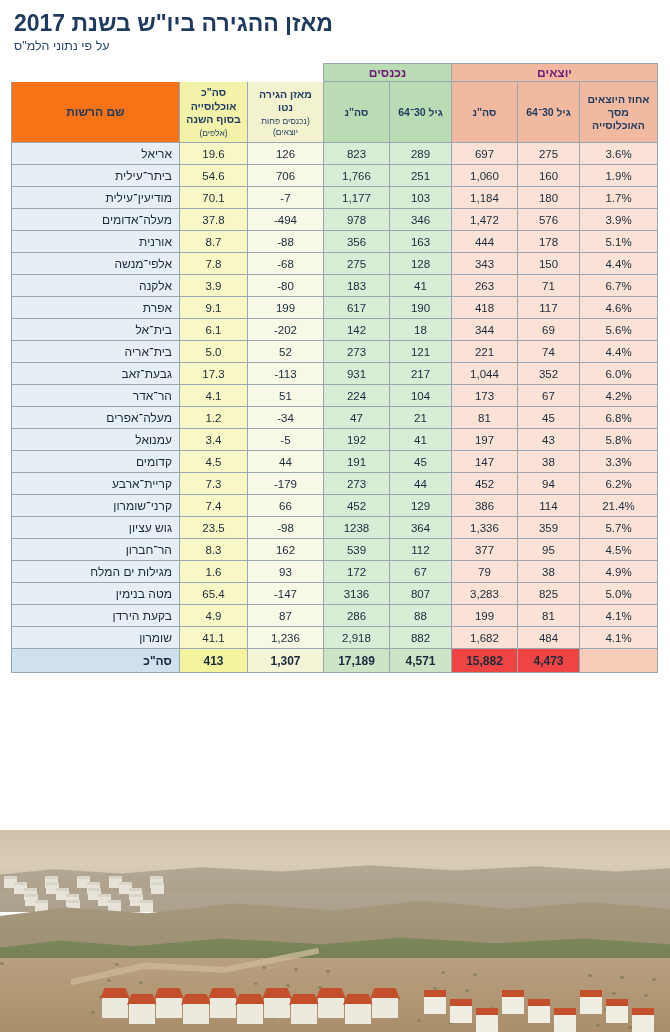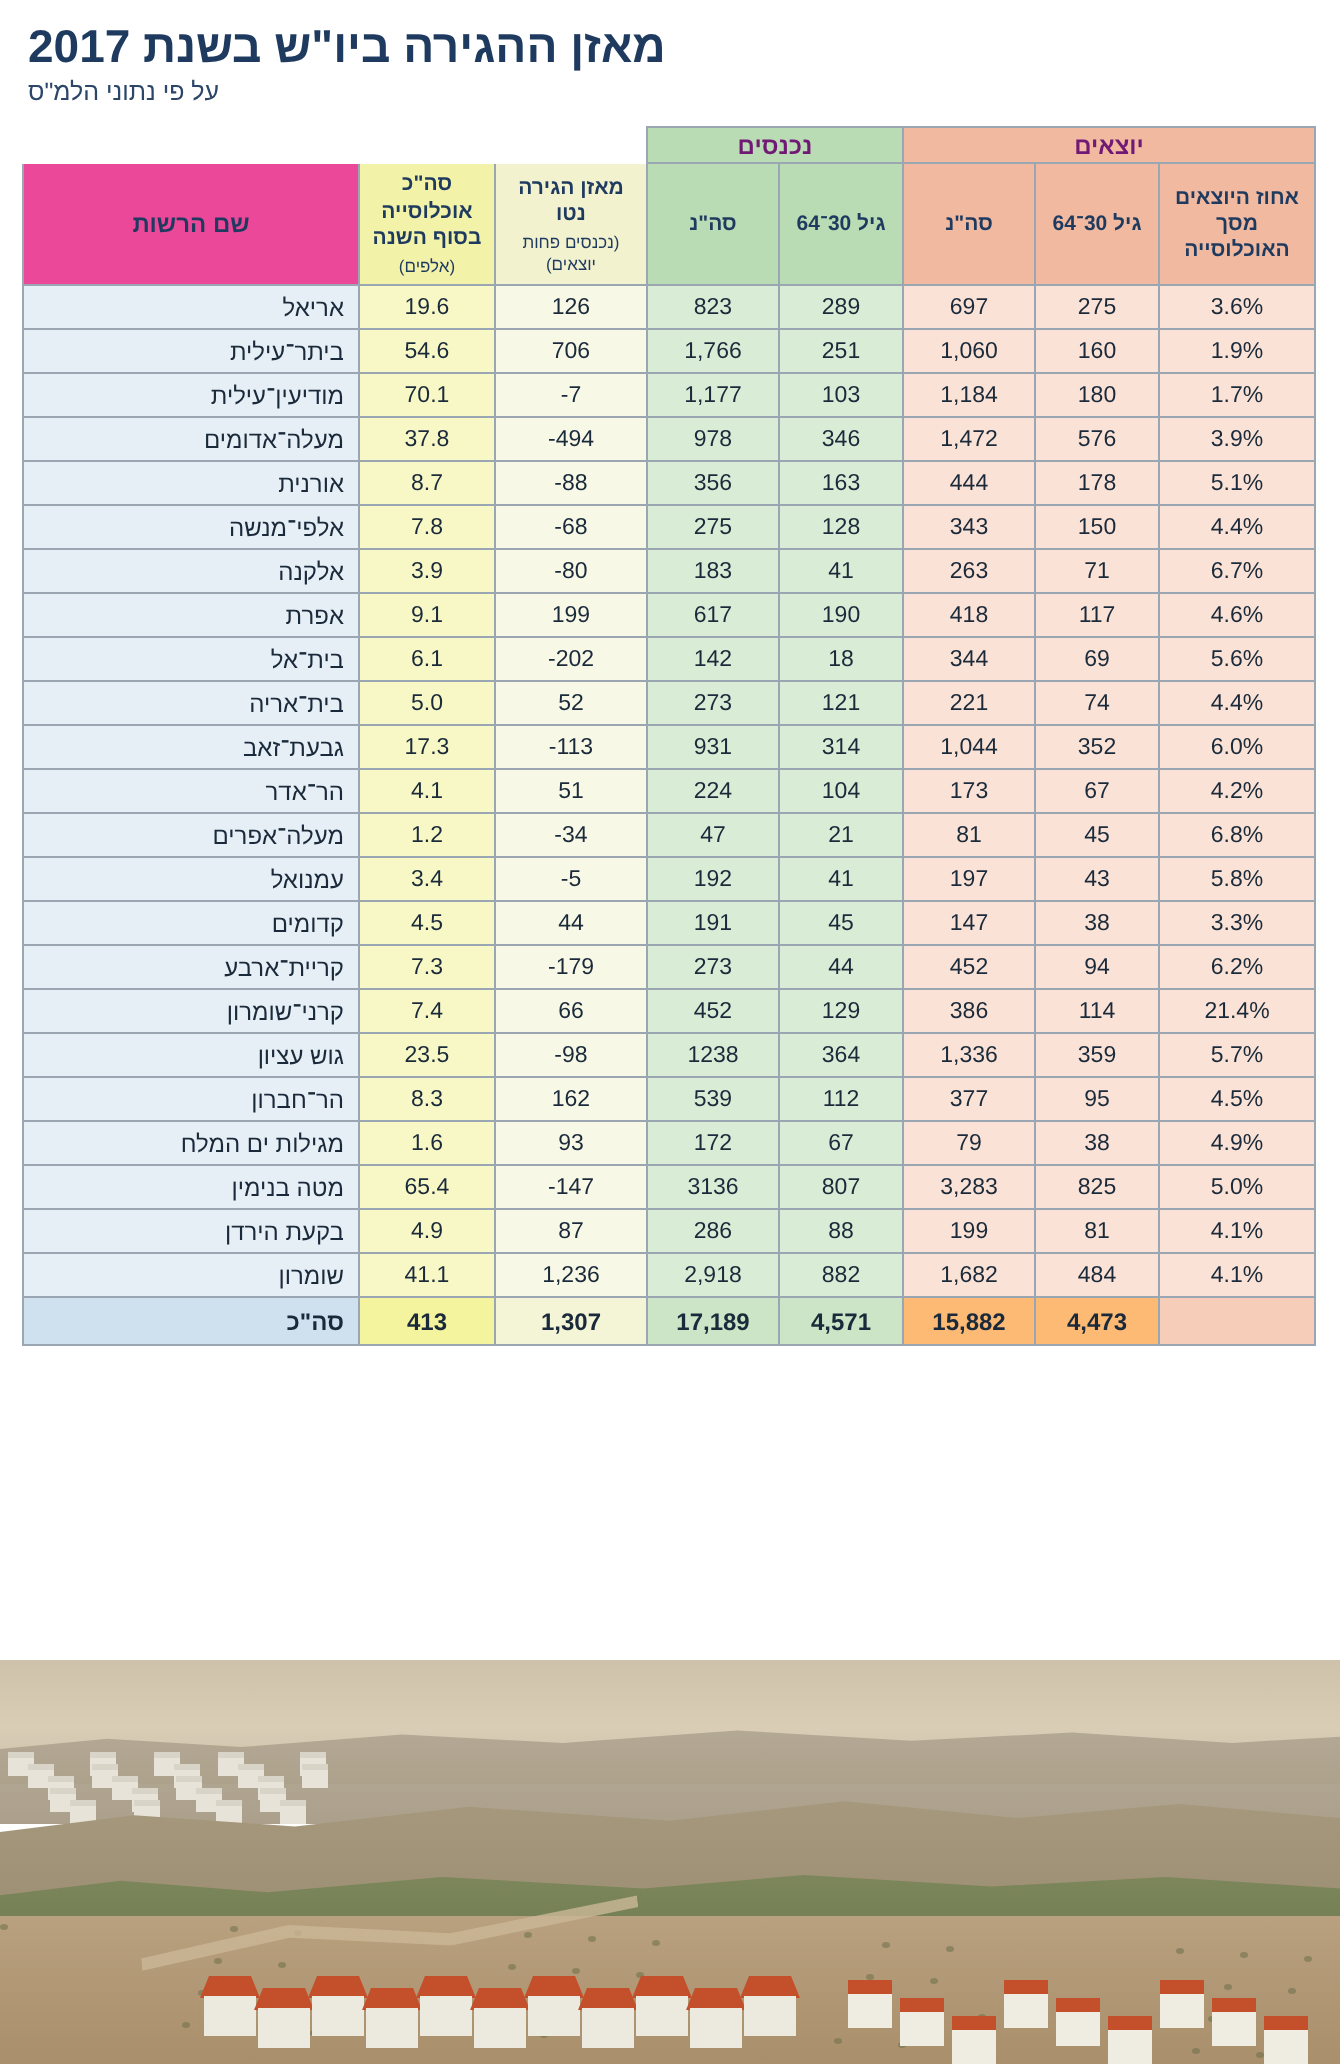--- a/index.html
+++ b/index.html
@@ -74,36 +74,36 @@
     color:#1f3a5f;
     line-height:1.25;
     white-space:normal;
     padding:2px 3px;
   }
   .sub .small{font-size:8.5px;font-weight:normal;display:block;margin-top:2px;}
   .sub-out{background:#f0b9a0;}
   .sub-in{background:#b9dcb4;}
   .sub-net{background:#f2f2cf;}
   .sub-pop{background:#f2f2a8;}
-  .sub-name{background:#ec4899;font-size:12px;}
+  .sub-name{background:#f97316;font-size:12px;}
 
   
   .c-out{background:#fbe2d6;}
   .c-in{background:#d9ecd6;}
   .c-net{background:#f8f8e6;}
   .c-pop{background:#f8f8c6;}
   .c-name{background:#e6eef6;text-align:right;padding-right:7px;font-size:12px;}
 
   
   tr.total td{
     font-weight:bold;
     height:23px;
     font-size:12px;
   }
-  .t-out{background:#fdba74;}
+  .t-out{background:#ef4444;}
   .t-in{background:#cce5c7;margin-left:48px;}
   .t-net{background:#f4f4d6;}
   .t-pop{background:#f4f49e;}
   .t-name{background:#cfe0ef;text-align:right;padding-right:7px;}
   .t-blank{background:#f5cdb9;}
 
   
   .photo{
     position:absolute;
     left:0;top:830px;
@@ -315,21 +315,21 @@
             <td class="c-in">121</td>
             <td class="c-in">273</td>
             <td class="c-net">52</td>
             <td class="c-pop">5.0</td>
             <td class="c-name">בית־אריה</td>
           </tr>
           <tr>
             <td class="c-out">6.0%</td>
             <td class="c-out">352</td>
             <td class="c-out">1,044</td>
-            <td class="c-in">314</td>
+            <td class="c-in">217</td>
             <td class="c-in">931</td>
             <td class="c-net">113-</td>
             <td class="c-pop">17.3</td>
             <td class="c-name">גבעת־זאב</td>
           </tr>
           <tr>
             <td class="c-out">4.2%</td>
             <td class="c-out">67</td>
             <td class="c-out">173</td>
             <td class="c-in">104</td>

